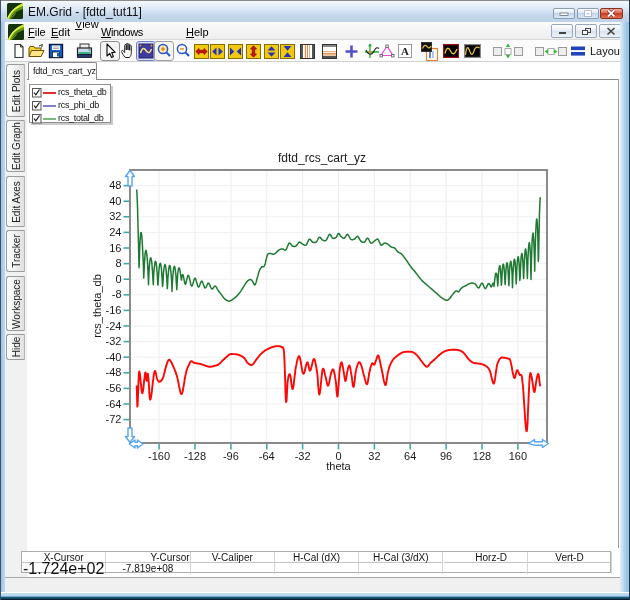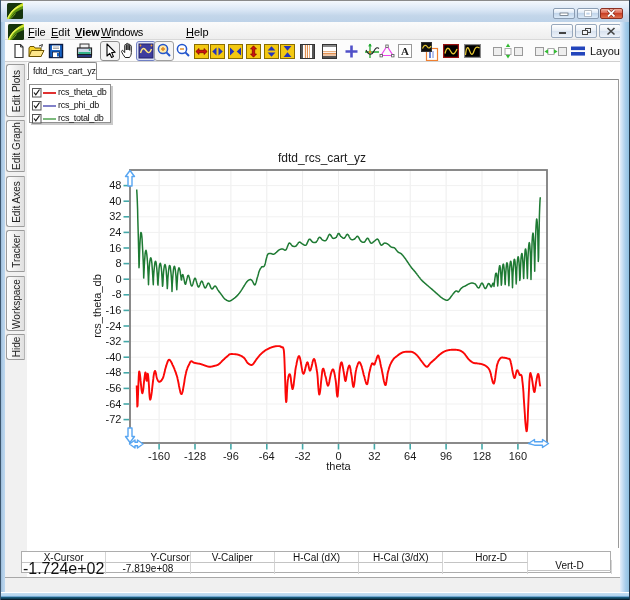--- a/index.html
+++ b/index.html
@@ -14,20 +14,21 @@
 <div style="position:absolute;left:629px;top:0;width:1px;height:600px;background:#22384c;z-index:13;"></div>
 
 <div style="position:absolute;left:0;top:0;width:630px;height:22px;z-index:11;">
 <svg style="position:absolute;left:7px;top:3px" width="16" height="16" viewBox="0 0 16 16">
       <rect width="16" height="16" rx="1.5" fill="#16340c"></rect>
       <path d="M0 16 C3.5 8.5 8 4 16 0.5 L16 6 C9.5 8 5.5 11 3.5 16 Z" fill="#5d9412"></path>
       <path d="M0 16 C4 7.5 9 3 16 0 L16 3 C8.5 5.5 4 9.5 2 16 Z" fill="#cfe42c"></path>
       <path d="M0.5 15.5 C3 10 6 6.5 11 3.5" stroke="#eaf95a" stroke-width="1.2" fill="none"></path>
       <path d="M2 15 L6 10.5 M4 15.5 L8.5 10.5" stroke="#8fc020" stroke-width="0.8"></path>
     </svg>
+<div style="position:absolute;left:28px;top:5px;font-size:12px;color:#111;">EM.Grid - [fdtd_tut11]</div>
 <div style="position:absolute;left:553px;top:8px;width:22px;height:11px;background:linear-gradient(#fdfeff,#dbe7f5 45%,#c0d4ea 46%,#dbeaf9);border:1px solid #8a9cb2;border-radius:2px;box-sizing:border-box;">
       <svg style="position:absolute;left:0;top:0" width="20" height="9" viewBox="0 0 20 9">
         <rect x="6" y="4" width="8" height="2.6" fill="#fff" stroke="#55626e" stroke-width="0.7"></rect>
       </svg>
     </div>
     <div style="position:absolute;left:577px;top:8px;width:22px;height:11px;background:linear-gradient(#fdfeff,#dbe7f5 45%,#c0d4ea 46%,#dbeaf9);border:1px solid #8a9cb2;border-radius:2px;box-sizing:border-box;">
       <svg style="position:absolute;left:0;top:0" width="20" height="9" viewBox="0 0 20 9">
         <rect x="6.8" y="1.8" width="6.4" height="5.4" fill="none" stroke="#55626e" stroke-width="0.7"></rect>
         <rect x="7.5" y="2.5" width="5" height="4" fill="none" stroke="#fff" stroke-width="1.6"></rect>
       </svg>
@@ -44,21 +45,21 @@
 <div style="position:absolute;left:0;top:0;z-index:4;">
     <svg style="position:absolute;left:8px;top:24px" width="16" height="16" viewBox="0 0 16 16">
       <rect width="16" height="16" rx="1.5" fill="#16340c"></rect>
       <path d="M0 16 C3.5 8.5 8 4 16 0.5 L16 6 C9.5 8 5.5 11 3.5 16 Z" fill="#5d9412"></path>
       <path d="M0 16 C4 7.5 9 3 16 0 L16 3 C8.5 5.5 4 9.5 2 16 Z" fill="#cfe42c"></path>
       <path d="M0.5 15.5 C3 10 6 6.5 11 3.5" stroke="#eaf95a" stroke-width="1.2" fill="none"></path>
       <path d="M2 15 L6 10.5 M4 15.5 L8.5 10.5" stroke="#8fc020" stroke-width="0.8"></path>
     </svg>
     <div style="position:absolute;left:28px;top:26px;font-size:11px;color:#000;"><span style="text-decoration:underline">F</span>ile</div>
     <div style="position:absolute;left:51px;top:26px;font-size:11px;color:#000;"><span style="text-decoration:underline">E</span>dit</div>
-    <div style="position:absolute;left:75px;top:26px;font-size:11px;color:#000;font-weight:bold;"><span style="text-decoration:underline">V</span>iew</div>
+    <div style="position:absolute;left:75px;top:18px;font-size:11px;color:#000;"><span style="text-decoration:underline">V</span>iew</div>
     <div style="position:absolute;left:101px;top:26px;font-size:11px;color:#000;letter-spacing:-0.4px;"><span style="text-decoration:underline">W</span>indows</div>
     <div style="position:absolute;left:146px;top:26px;font-size:11px;color:#000;padding-left:40px;"><span style="text-decoration:underline">H</span>elp</div>
     <div style="position:absolute;left:551px;top:24px;width:22px;height:14px;background:linear-gradient(#ffffff,#e7edf5 50%,#d8e2ef 51%,#eef3fa);border:1px solid #98a8bc;border-radius:2px;box-sizing:border-box;">
       <div style="position:absolute;left:7px;top:7px;width:7px;height:2px;background:#444;"></div>
     </div>
     <div style="position:absolute;left:575px;top:24px;width:22px;height:14px;background:linear-gradient(#ffffff,#e7edf5 50%,#d8e2ef 51%,#eef3fa);border:1px solid #98a8bc;border-radius:2px;box-sizing:border-box;">
       <div style="position:absolute;left:9px;top:3px;width:6px;height:5px;border:1px solid #444;box-sizing:border-box;"></div>
       <div style="position:absolute;left:6px;top:5px;width:6px;height:5px;border:1px solid #444;background:#f4f6fa;box-sizing:border-box;"></div>
     </div>
     <div style="position:absolute;left:599px;top:24px;width:22px;height:14px;background:linear-gradient(#ffffff,#e7edf5 50%,#d8e2ef 51%,#eef3fa);border:1px solid #98a8bc;border-radius:2px;box-sizing:border-box;">
@@ -373,17 +374,17 @@
     <div style="position:absolute;left:84.3px;top:0;width:84.3px;height:11px;border-right:1px solid #d4d4d4;border-bottom:1px solid #c4c4c4;box-sizing:border-box;font-size:10px;text-align:right;color:#111;line-height:11px;">Y-Cursor</div>
     <div style="position:absolute;left:84.3px;top:11px;width:84.3px;height:11px;border-right:1px solid #d4d4d4;box-sizing:border-box;font-size:10px;text-align:center;color:#111;line-height:11px;">-7.819e+08</div>
     <div style="position:absolute;left:168.6px;top:0;width:84.3px;height:11px;border-right:1px solid #d4d4d4;border-bottom:1px solid #c4c4c4;box-sizing:border-box;font-size:10px;text-align:center;color:#111;line-height:11px;">V-Caliper</div>
     <div style="position:absolute;left:168.6px;top:11px;width:84.3px;height:11px;border-right:1px solid #d4d4d4;box-sizing:border-box;font-size:10px;text-align:center;color:#111;line-height:11px;"></div>
     <div style="position:absolute;left:252.9px;top:0;width:84.3px;height:11px;border-right:1px solid #d4d4d4;border-bottom:1px solid #c4c4c4;box-sizing:border-box;font-size:10px;text-align:center;color:#111;line-height:11px;">H-Cal (dX)</div>
     <div style="position:absolute;left:252.9px;top:11px;width:84.3px;height:11px;border-right:1px solid #d4d4d4;box-sizing:border-box;font-size:10px;text-align:center;color:#111;line-height:11px;"></div>
     <div style="position:absolute;left:337.2px;top:0;width:84.3px;height:11px;border-right:1px solid #d4d4d4;border-bottom:1px solid #c4c4c4;box-sizing:border-box;font-size:10px;text-align:center;color:#111;line-height:11px;">H-Cal (3/dX)</div>
     <div style="position:absolute;left:337.2px;top:11px;width:84.3px;height:11px;border-right:1px solid #d4d4d4;box-sizing:border-box;font-size:10px;text-align:center;color:#111;line-height:11px;"></div>
     <div style="position:absolute;left:421.5px;top:0;width:84.3px;height:11px;border-right:1px solid #d4d4d4;border-bottom:1px solid #c4c4c4;box-sizing:border-box;font-size:10px;text-align:center;color:#111;line-height:11px;padding-left:12px;">Horz-D</div>
     <div style="position:absolute;left:421.5px;top:11px;width:84.3px;height:11px;border-right:1px solid #d4d4d4;box-sizing:border-box;font-size:10px;text-align:center;color:#111;line-height:11px;"></div>
-    <div style="position:absolute;left:505.8px;top:8px;width:84.3px;height:11px;border-right:1px solid #d4d4d4;border-bottom:1px solid #c4c4c4;box-sizing:border-box;font-size:10px;text-align:center;color:#111;line-height:11px;">Vert-D</div>
+    <div style="position:absolute;left:505.8px;top:0;width:84.3px;height:11px;border-right:1px solid #d4d4d4;border-bottom:1px solid #c4c4c4;box-sizing:border-box;font-size:10px;text-align:center;color:#111;line-height:11px;">Vert-D</div>
     <div style="position:absolute;left:505.8px;top:11px;width:84.3px;height:11px;border-right:1px solid #d4d4d4;box-sizing:border-box;font-size:10px;text-align:center;color:#111;line-height:11px;"></div>
   </div>
 
 <div style="position:absolute;left:5px;top:577px;width:615px;height:1px;background:#a8a8a8;z-index:4;"></div>
 <div style="position:absolute;left:5px;top:578px;width:615px;height:14px;background:#f0f0f0;z-index:3;"></div>
 </body></html>

